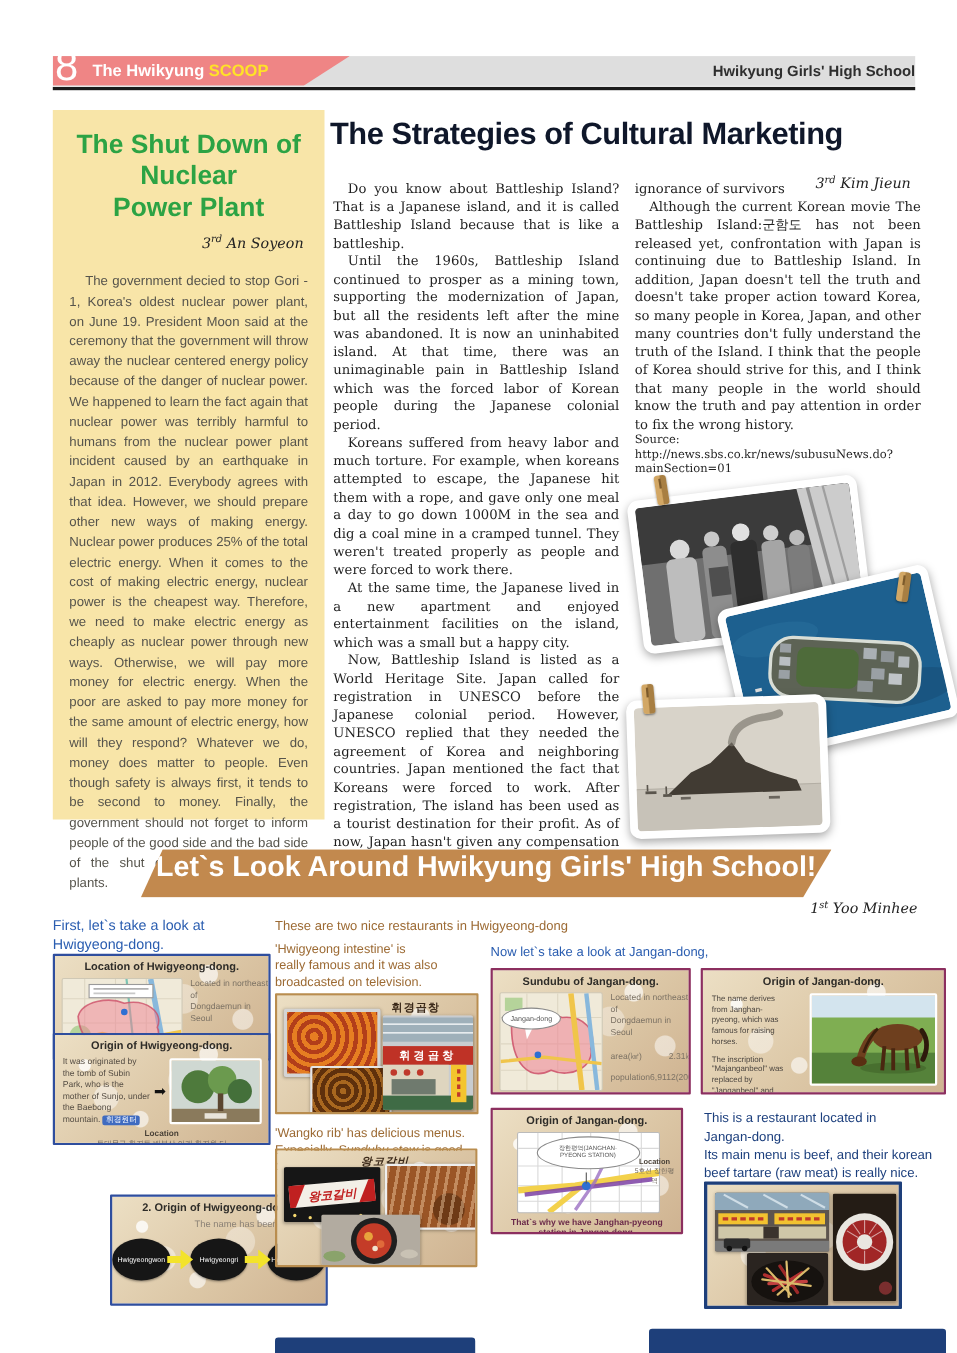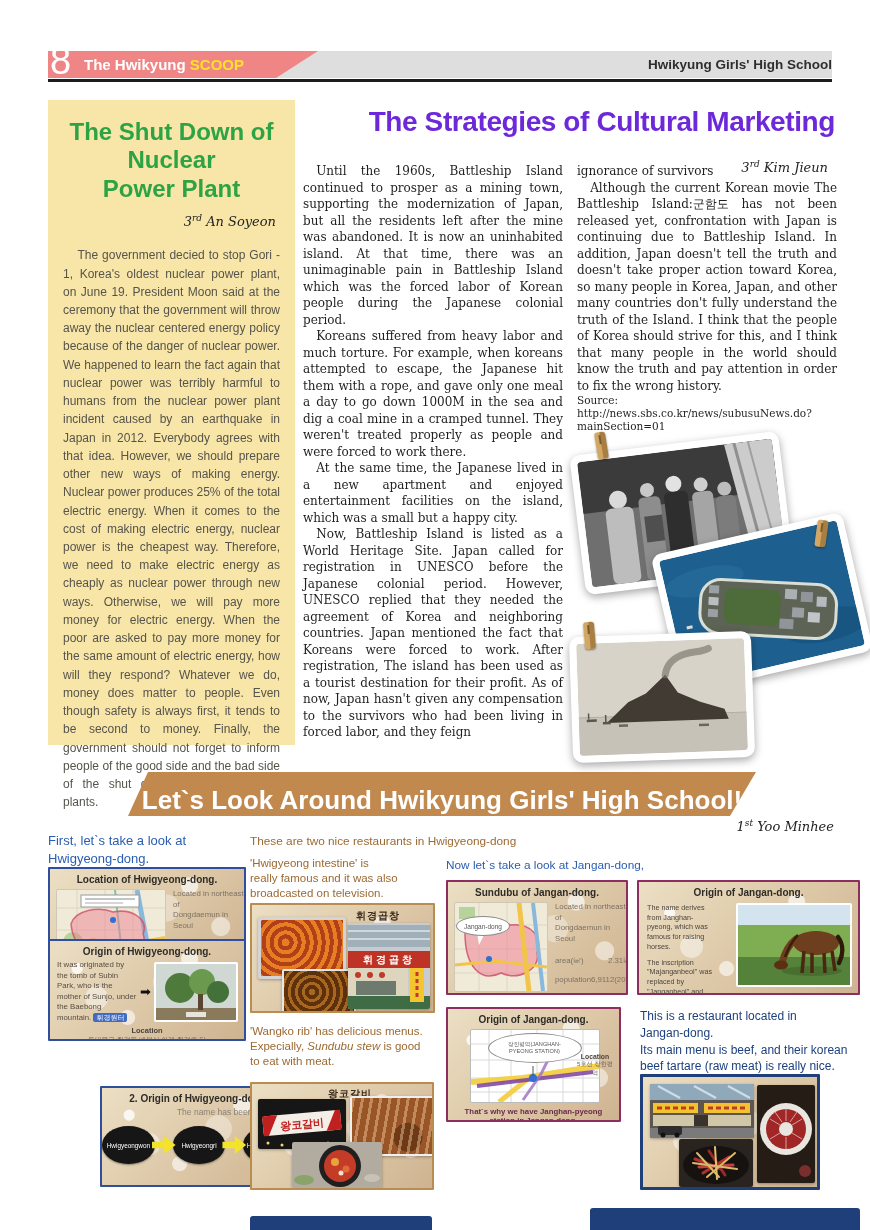--- a/index.html
+++ b/index.html
@@ -19,40 +19,40 @@
   .hdr-rule{left:48px;top:79px;width:784px;height:3px;background:#1c1c1c;}
 
   
   .ybox{left:48px;top:100px;width:247px;height:645px;background:#f8e5a8;padding:18px 15px;box-sizing:border-box;}
   .ytitle{color:#2ca344;font-size:24px;font-weight:700;text-align:center;line-height:1.18;}
   .byline{font-family:"DejaVu Serif",serif;font-style:italic;font-size:13px;color:#222;text-align:right;}
   .byline sup{font-size:9px;}
   .ybody{margin-top:17px;font-size:12px;line-height:1.52;color:#56544c;text-align:justify;text-indent:1.2em;}
 
   
-  .ftitle{left:300px;top:106px;width:535px;text-align:right;color:#6d28d9;font-size:28px;font-weight:700;letter-spacing:-.4px;}
+  .ftitle{left:300px;top:106px;width:535px;text-align:left;color:#0f172a;font-size:28px;font-weight:700;letter-spacing:-.4px;}
   .fby{left:560px;top:159px;width:268px;}
   .fcols{left:303px;top:163px;width:534px;display:flex;gap:14px;}
   .fcol{width:260px;font-family:"DejaVu Serif",serif;font-size:12px;line-height:16.5px;color:#1f1f1f;text-align:justify;}
   .fcol p{margin:0;text-indent:1.1em;}
   .fcol p.noindent{text-indent:0;}
   .fsource{margin-top:7px;font-size:10.5px;line-height:13px;text-indent:0 !important;text-align:left;color:#1f1f1f;}
 
   
   .photo{position:absolute;background:#fff;border-radius:10px;padding:7px;
          box-shadow:0 3px 9px rgba(0,0,0,.35);}
   .photo svg{display:block;border-radius:4px;}
   .pin{position:absolute;width:11px;height:27px;border-radius:3px;z-index:9;
        background:linear-gradient(90deg,#d2a765 45%,#a87f43 55%);box-shadow:0 1px 2px rgba(0,0,0,.45);}
   .pin::after{content:"";position:absolute;left:4px;top:3px;width:2px;height:9px;background:#7c5a2b;}
 
   
   .banner{left:128px;top:772px;width:628px;height:44px;background:#c2894e;
           clip-path:polygon(20px 0,100% 0,calc(100% - 26px) 100%,0 100%);
-          display:flex;align-items:flex-end;justify-content:center;color:#fff;font-size:26px;font-weight:700;}
+          display:flex;align-items:flex-start;justify-content:center;color:#fff;font-size:26px;font-weight:700;}
   .bby{left:606px;top:818px;width:228px;text-align:right;}
 
   
   .blue-txt{color:#2a5db0;font-size:12px;line-height:1.35;}
   .brown-txt{color:#9c6a33;font-size:11.5px;line-height:1.3;}
 
   .infobox{position:absolute;border-radius:1px;box-sizing:border-box;overflow:hidden;}
   .bokeh{background:
      radial-gradient(circle at 14% 28%,rgba(255,255,255,.8) 0 5px,rgba(255,255,255,0) 6px),
      radial-gradient(circle at 72% 18%,rgba(255,255,255,.65) 0 8px,rgba(255,255,255,0) 9px),
@@ -111,20 +111,21 @@
   </div>
 
   <div class="abs ftitle">The Strategies of Cultural Marketing</div>
   <div class="abs fby byline">
     <span>3</span><sup>rd</sup>
     <span>Kim Jieun</span>
   </div>
 
   <div class="abs fcols">
     <div class="fcol">
+      <p>Do you know about Battleship Island? That is a Japanese island, and it is called Battleship Island because that is like a battleship.</p>
       <p>Until the 1960s, Battleship Island continued to prosper as a mining town, supporting the modernization of Japan, but all the residents left after the mine was abandoned. It is now an uninhabited island. At that time, there was an unimaginable pain in Battleship Island which was the forced labor of Korean people during the Japanese colonial period.</p>
       <p>Koreans suffered from heavy labor and much torture. For example, when koreans attempted to escape, the Japanese hit them with a rope, and gave only one meal a day to go down 1000M in the sea and dig a coal mine in a cramped tunnel. They weren't treated properly as people and were forced to work there.</p>
       <p>At the same time, the Japanese lived in a new apartment and enjoyed entertainment facilities on the island, which was a small but a happy city.</p>
       <p>Now, Battleship Island is listed as a World Heritage Site. Japan called for registration in UNESCO before the Japanese colonial period. However, UNESCO replied that they needed the agreement of Korea and neighboring countries. Japan mentioned the fact that Koreans were forced to work. After registration, The island has been used as a tourist destination for their profit. As of now, Japan hasn't given any compensation to the survivors who had been living in forced labor, and they feign</p>
     </div>
     <div class="fcol">
       <p class="noindent">ignorance of survivors</p>
       <p>Although the current Korean movie The Battleship Island:군함도 has not been released yet, confrontation with Japan is continuing due to Battleship Island. In addition, Japan doesn't tell the truth and doesn't take proper action toward Korea, so many people in Korea, Japan, and other many countries don't fully understand the truth of the Island. I think that the people of Korea should strive for this, and I think that many people in the world should know the truth and pay attention in order to fix the wrong history.</p>
       <p class="fsource">Source: http://news.sbs.co.kr/news/subusuNews.do?mainSection=01</p>
     </div>
@@ -298,21 +299,21 @@
         <circle cx="22" cy="52" r="3" fill="#c0392b"></circle>
         <circle cx="34" cy="52" r="3" fill="#c0392b"></circle>
       <rect x="8" y="58" width="40" height="14" fill="#6f7a6e"></rect>
     </svg>
   </div>
 
   <div class="abs brown-txt pre" style="left:250px;top:1024px;width:195px;"><span>'Wangko rib' has delicious menus.
 Expecially, </span><i>Sundubu stew</i><span> is good
 to eat with meat.</span></div>
 
-  <div class="infobox bokeh b-tan" style="left:250px;top:1082px;width:184px;height:108px;">
+  <div class="infobox bokeh b-tan" style="left:250px;top:1044px;width:184px;height:108px;font-style:italic;">
     <div class="handtitle" style="left:76px;top:3px;">왕코갈비</div>
     <svg class="foodpic" style="left:6px;top:15px;" width="88" height="50" viewBox="0 0 88 50">
       <rect width="88" height="50" fill="#161616"></rect>
       <g transform="rotate(-5 44 25)">
         <rect x="5" y="14" width="78" height="20" rx="3" fill="#f3efe7"></rect>
         <polygon points="5,14 20,14 10,34 5,34" fill="#c02020"></polygon>
         <polygon points="83,14 83,34 68,34 78,14" fill="#c02020"></polygon>
         <text x="44" y="29" text-anchor="middle" font-size="11" font-weight="bold" fill="#c02020" font-family="Liberation Sans,sans-serif">왕코갈비</text>
       </g>
       <circle cx="10" cy="44" r="1.5" fill="#f5d76e"></circle>

